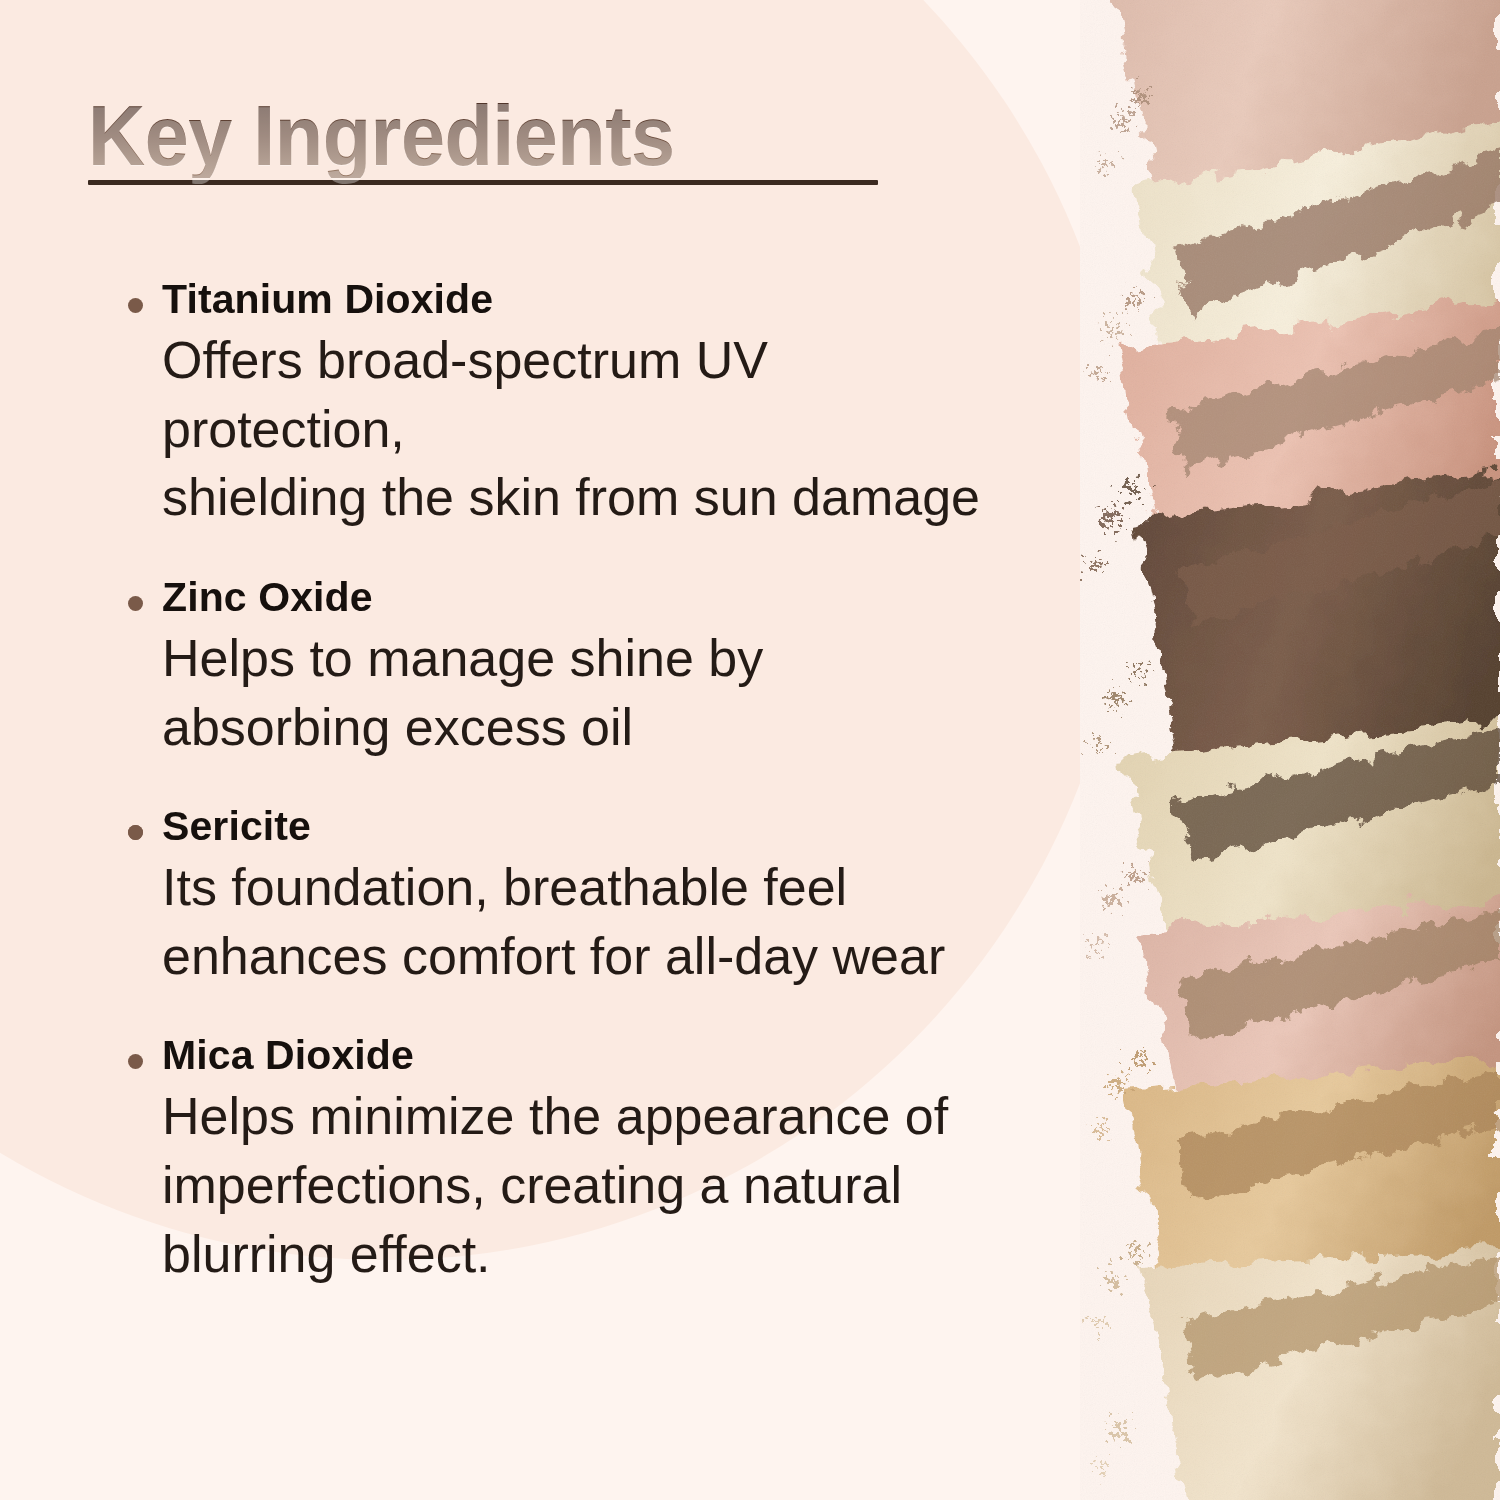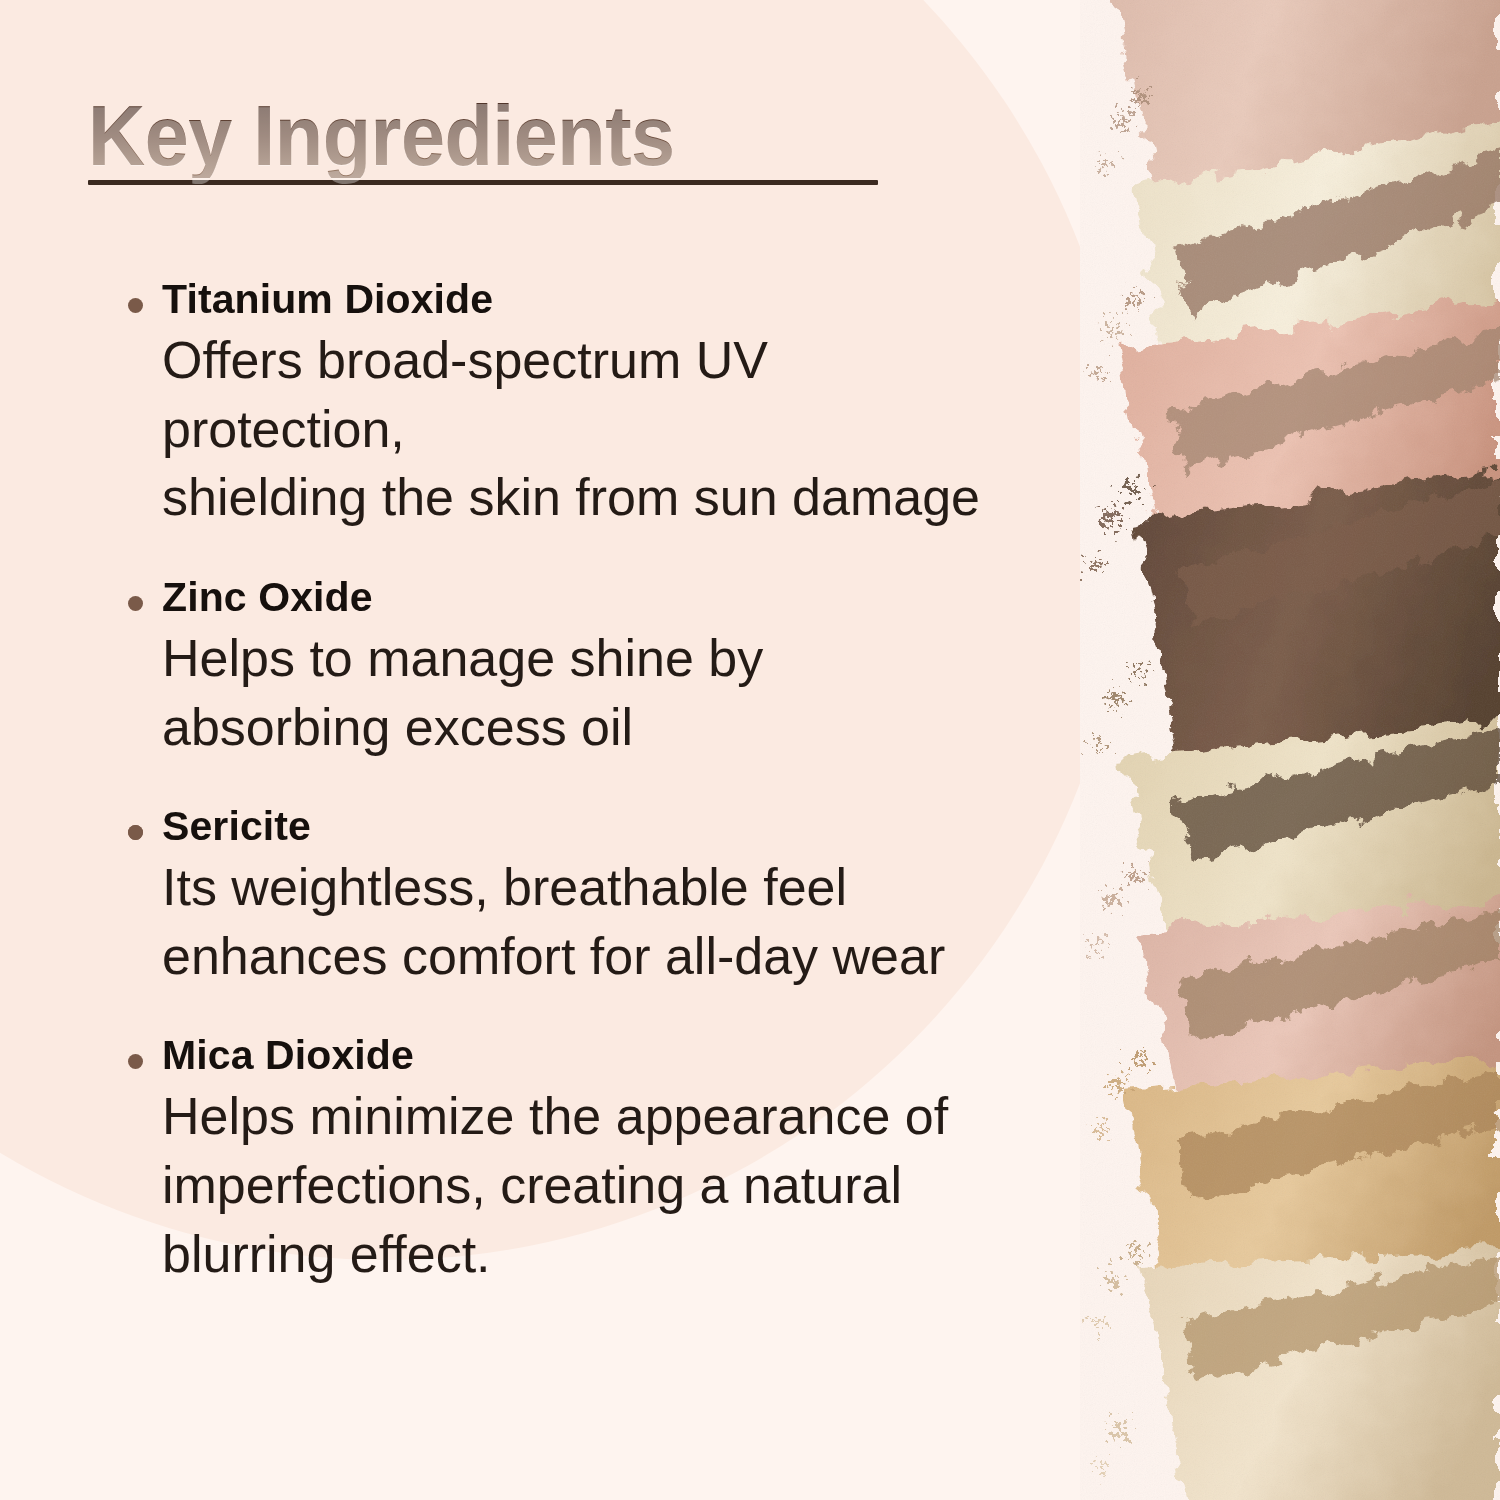--- a/index.html
+++ b/index.html
@@ -167,21 +167,21 @@
 absorbing excess oil</p>
       </li>
 
       <li class="ingredient">
         <span class="bullet-dot"></span>
       </li>
 
       <li class="ingredient">
         <span class="bullet-dot"></span>
         <p class="ing-name">Sericite</p>
-        <p class="ing-desc">Its weightless, breathable feel
+        <p class="ing-desc">Its foundation, breathable feel
 enhances comfort for all-day wear</p>
       </li>
 
       <li class="ingredient">
         <span class="bullet-dot"></span>
         <p class="ing-name">Mica Dioxide</p>
         <p class="ing-desc">Helps minimize the appearance of
 imperfections, creating a natural
 blurring effect.</p>
       </li>

